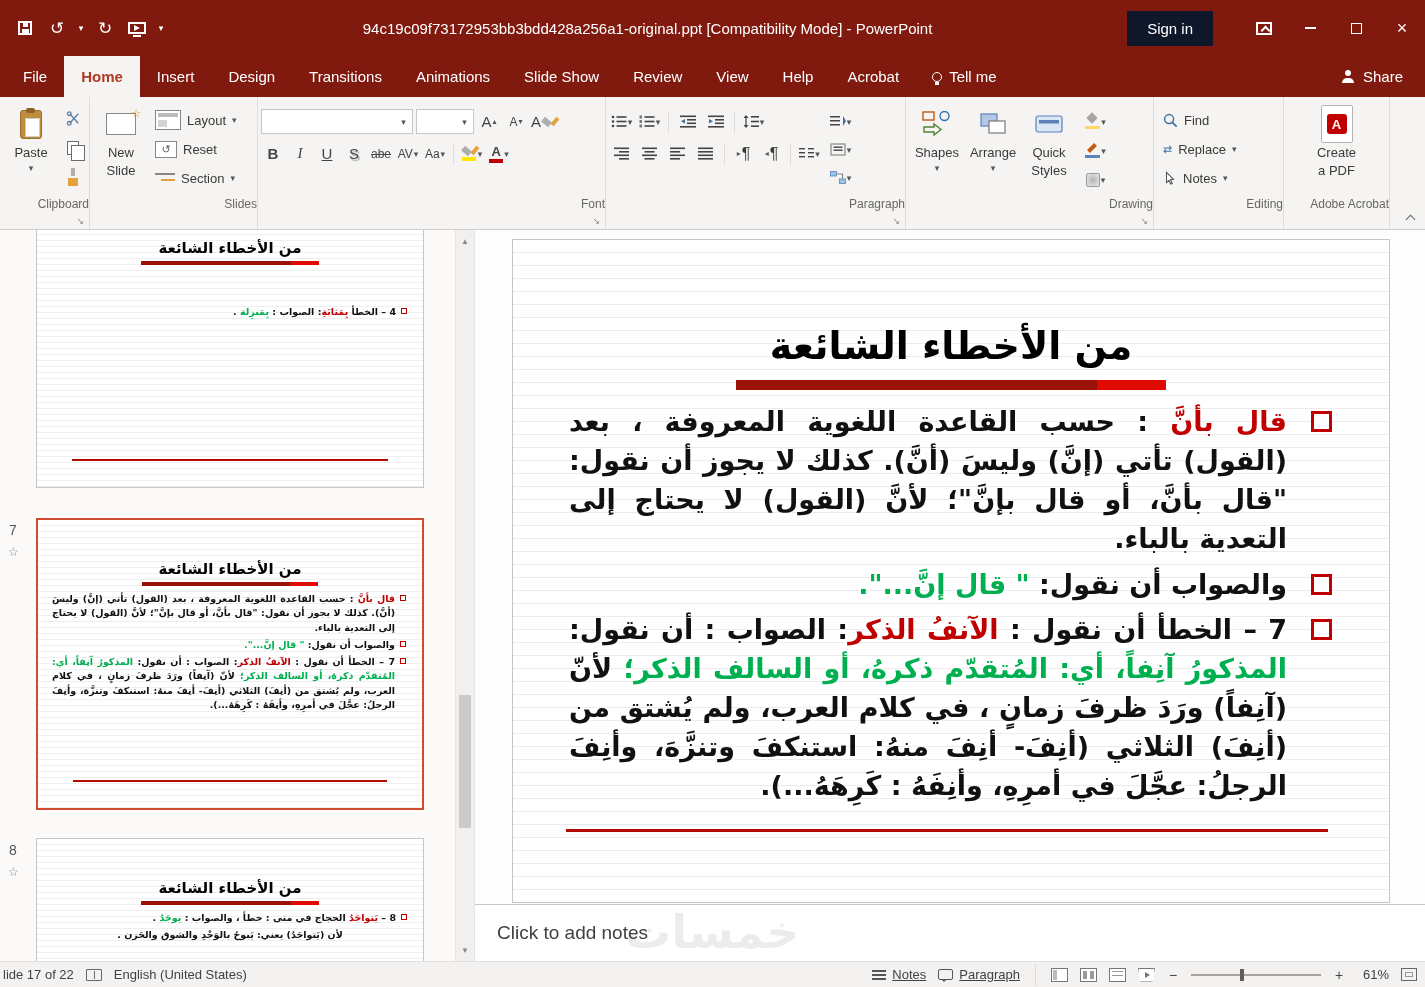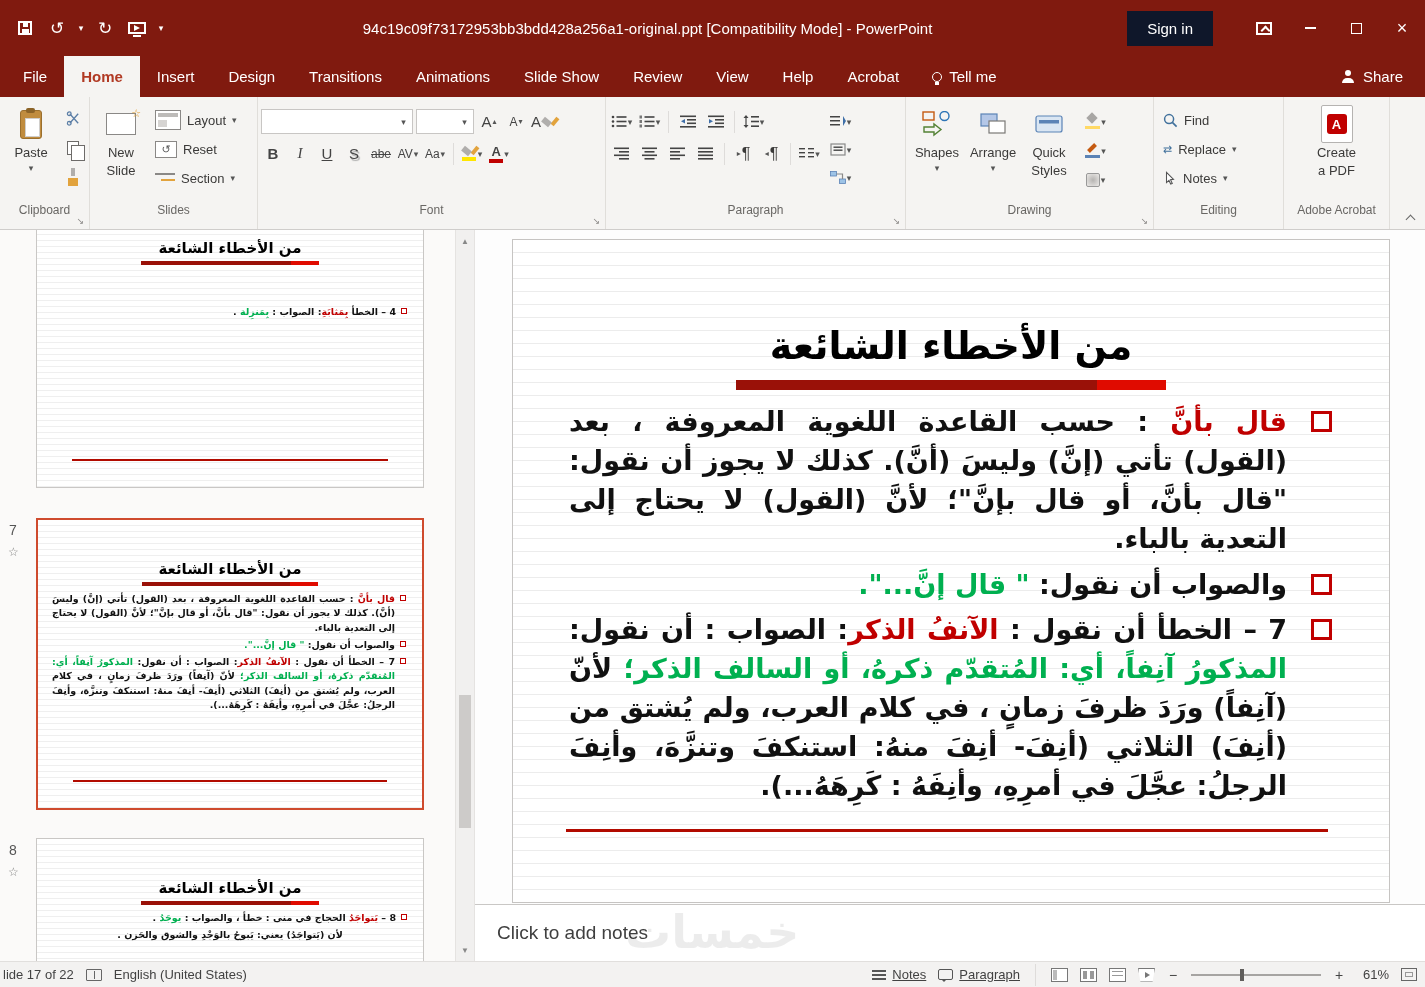--- a/index.html
+++ b/index.html
@@ -35,21 +35,21 @@
   .bulb { width:10px; height:10px; border:1.5px solid #fff; border-radius:50%; position:relative; }
   .bulb::after { content:""; position:absolute; left:2px; bottom:-4px; width:4px; height:3px; background:#fff; }
   .person { width:14px; height:13px; position:relative; }
   .person::before { content:""; position:absolute; left:4px; top:0; width:6px; height:6px; border-radius:50%; background:#fff; }
   .person::after { content:""; position:absolute; left:1px; bottom:0; width:12px; height:5px; border-radius:5px 5px 0 0; background:#fff; }
 
   
   .ribbon { height:133px; background:#f5f4f2; border-bottom:1px solid #cfcdcb; display:flex; position:relative; color:#3b3a39; }
   .group { position:relative; border-right:1px solid #e0deda; padding:4px 3px 20px 3px; }
   .group-content { display:flex; height:100%; align-items:flex-start; }
-  .group-label { position:absolute; bottom:12px; left:0; right:0; text-align:center; font-size:12px; color:#696764; }
+  .group-label { position:absolute; bottom:18px; left:0; right:0; text-align:right; font-size:12px; color:#696764; }
   .launcher { position:absolute; bottom:3px; right:5px; font-size:9px; color:#8a8886; }
   .big-btn { display:flex; flex-direction:column; align-items:center; gap:3px; font-size:13px; padding:5px 4px 0 4px; min-width:56px; height:102px; }
   .big-btn .bb-icon { height:36px; display:flex; align-items:center; justify-content:center; }
   .caret { font-size:9px; color:#555; }
   .mini-col { display:flex; flex-direction:column; gap:2px; padding-top:4px; }
   .small-btn { width:28px; height:27px; display:flex; align-items:center; justify-content:center; }
   .tcol { display:flex; flex-direction:column; gap:3px; padding-top:6px; }
   .text-btn { display:flex; align-items:center; gap:6px; font-size:13px; height:26px; padding:0 6px; white-space:nowrap; }
 
   .clipic { width:22px; height:29px; background:#c08c3e; border:1px solid #9a6f2e; border-radius:3px; position:relative; }

